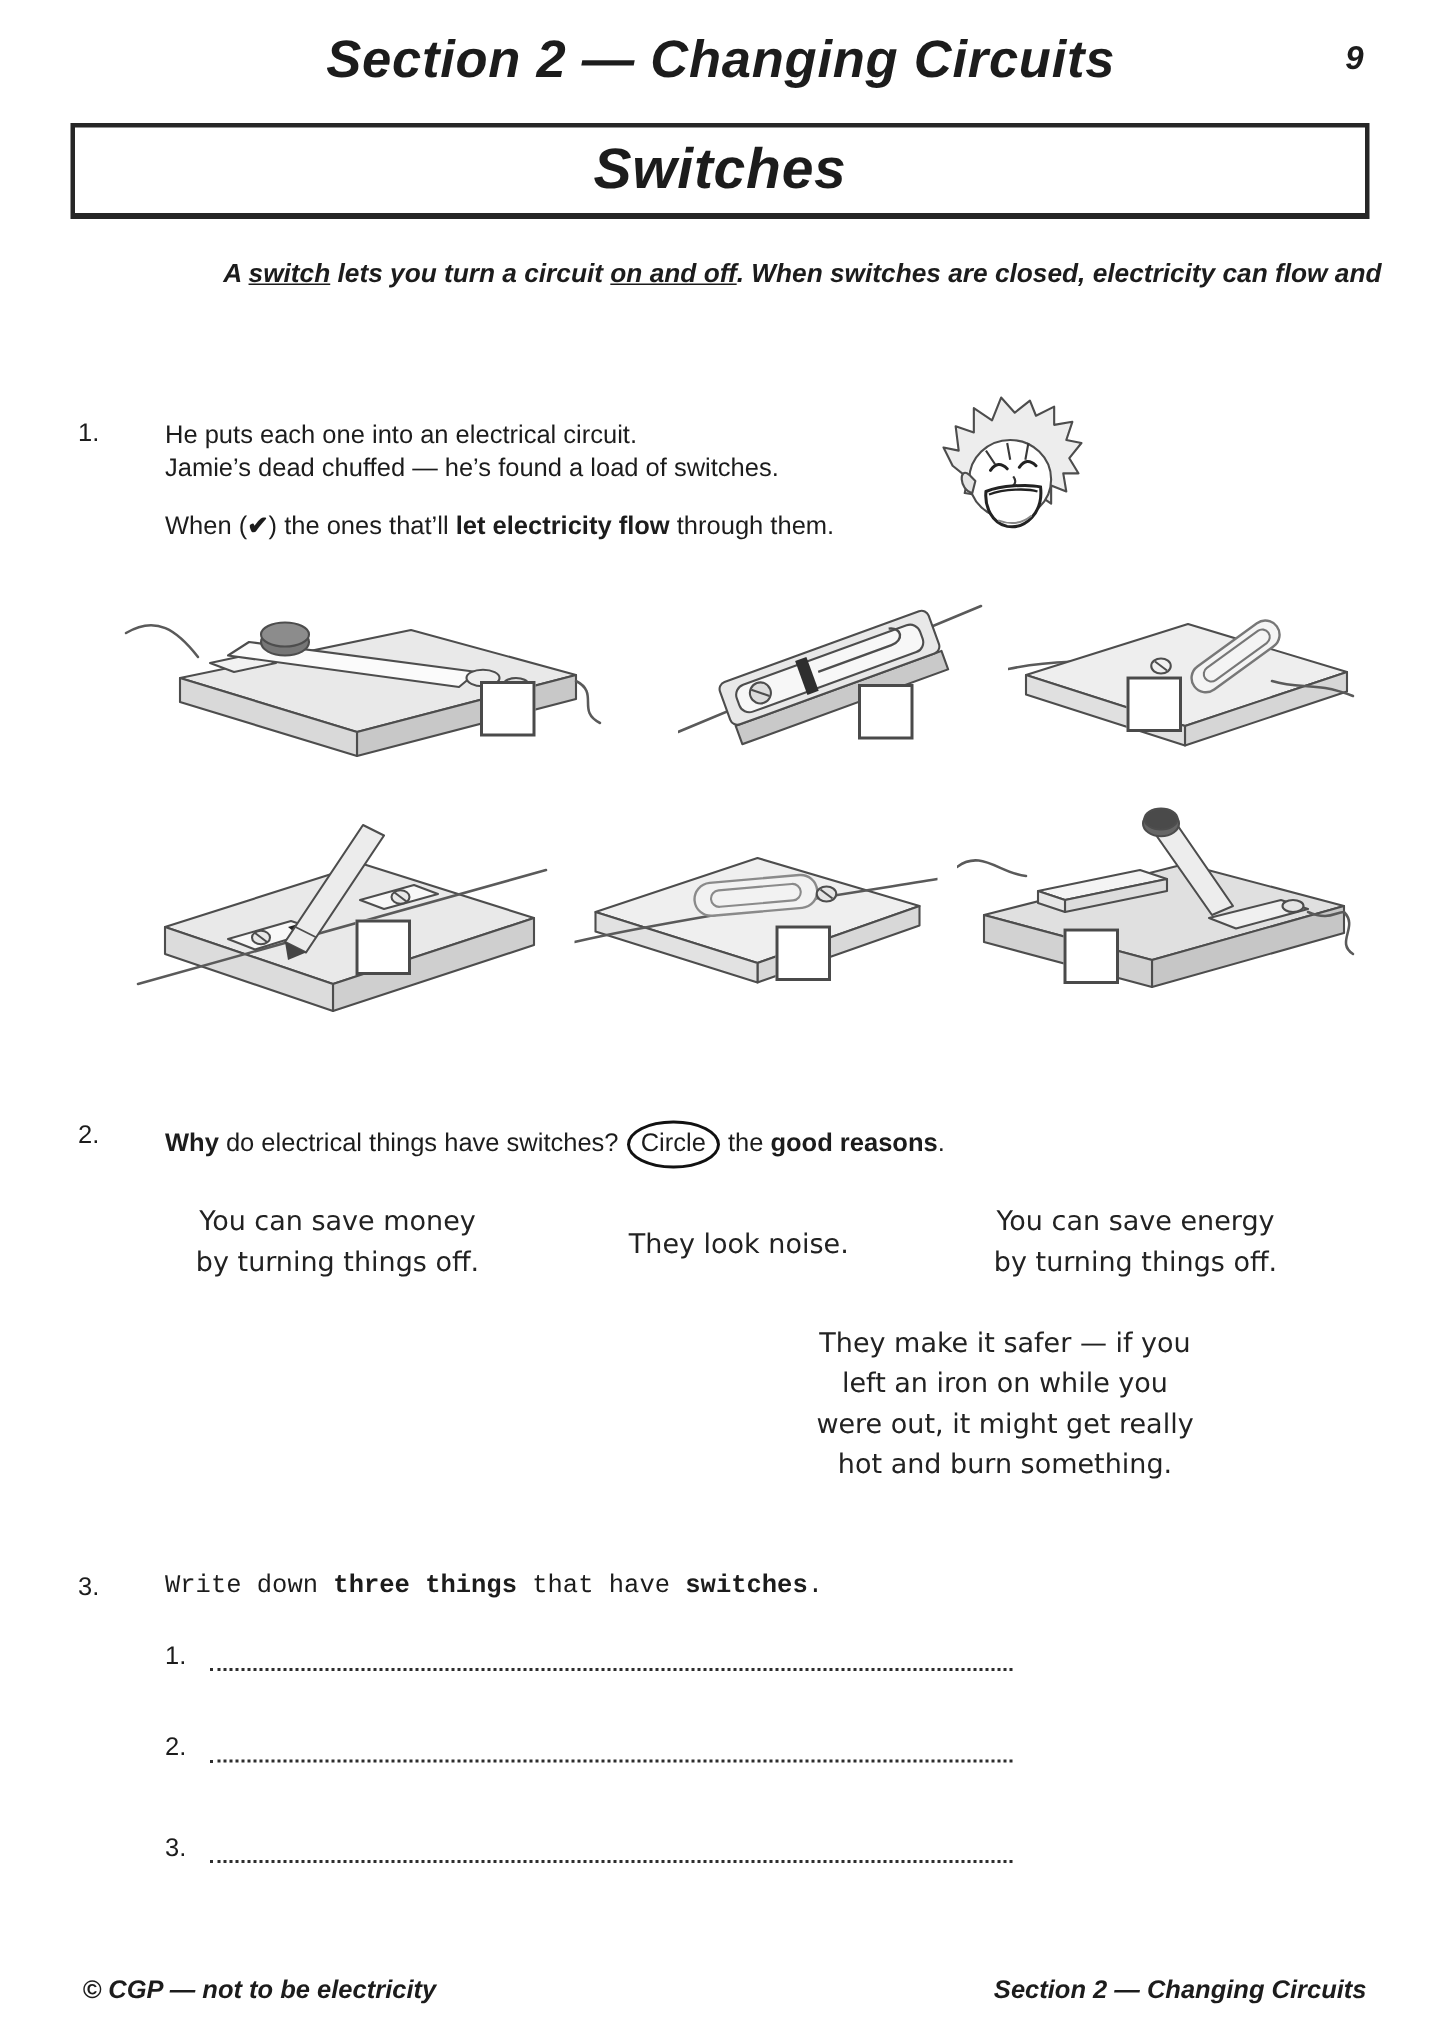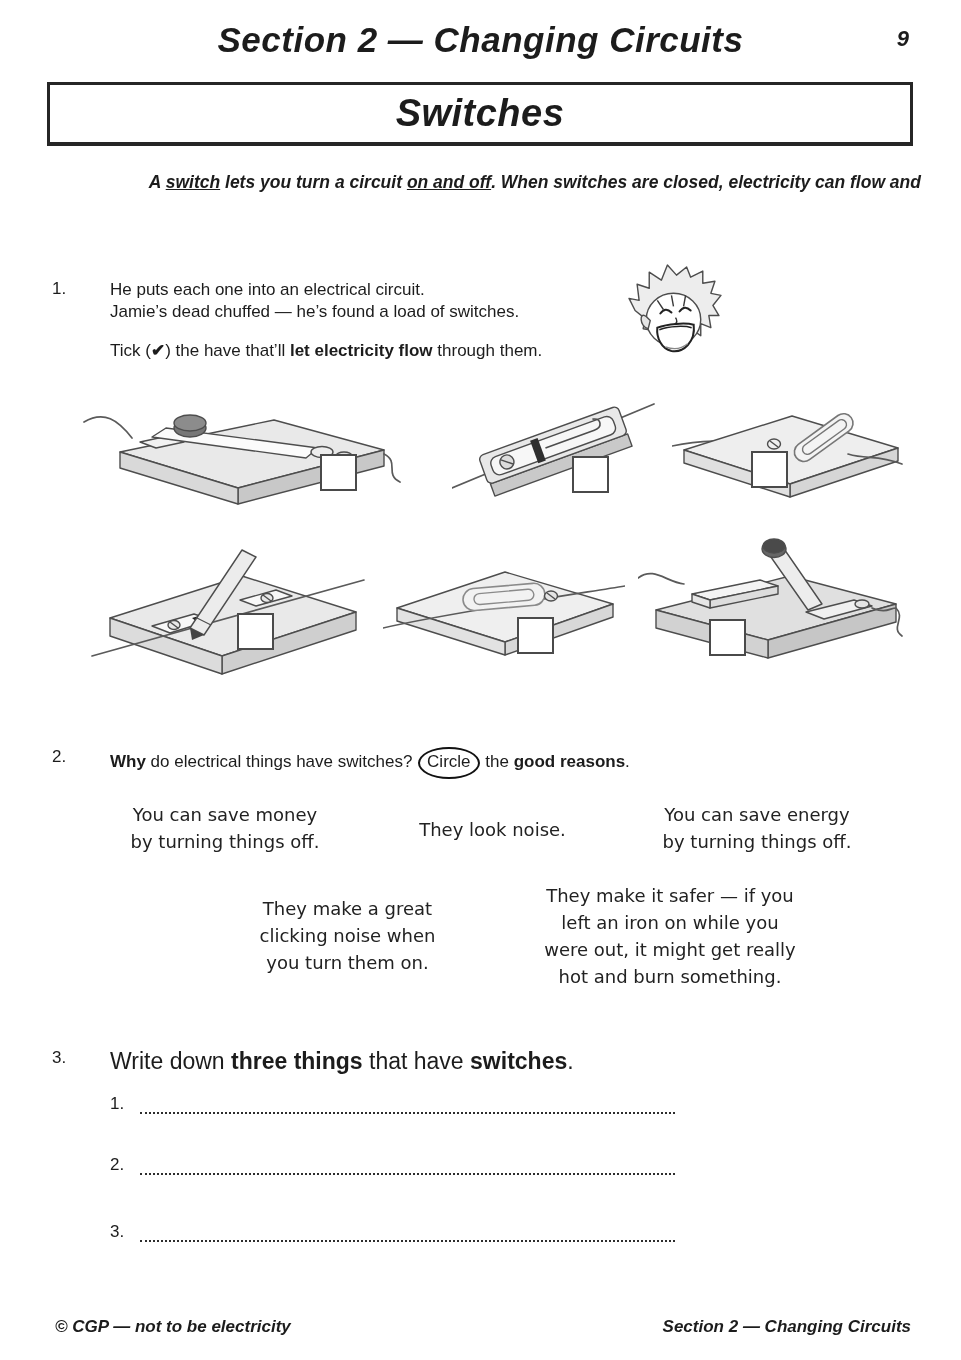--- a/index.html
+++ b/index.html
@@ -53,21 +53,21 @@
   .circle-word {
     display:inline-block; border:2.4px solid #111; border-radius:50%;
     padding:1px 7px 3px 7px; margin:0 1px;
   }
   .opt {
     position:absolute; text-align:center; white-space:pre-line;
     font-family:"DejaVu Sans", sans-serif; font-size:18px; line-height:27px;
     color:#222;
   }
   
-  .q3-text { position:absolute; left:110px; top:1048px; font-size:23px; }
+  .q3-text { position:absolute; left:110px; top:1048px; font-size:17px;font-family:Liberation Mono, monospace; }
   .ans-row { position:absolute; left:110px; height:22px; }
   .ans-row .lbl { position:absolute; left:0; top:0; font-size:17px; }
   .ans-line {
     position:absolute; left:30px; top:0; width:535px; height:20px;
     border-bottom:2.5px dotted #2d2d2d;
   }
   
   .footer-left {
     position:absolute; left:55px; top:1317px;
     font-size:17px; font-weight:bold; font-style:italic;
@@ -92,21 +92,21 @@
   </div>
 
   <div class="intro">
     <div><span>A </span><span class="u">switch</span><span> lets you turn a circuit </span><span class="u">on and off</span><span>.  When switches are closed, electricity can flow and</span></div>
   </div>
 
   <div class="qnum" style="top:279px;">1.</div>
   <div class="q1-text">
     <div>He puts each one into an electrical circuit.</div>
     <div>Jamie’s dead chuffed — he’s found a load of switches.</div>
-    <div class="q1-tick"><span>Tick (</span><span class="b">✔</span><span>) the have that’ll </span><span class="b">let electricity flow</span><span> through them.</span></div>
+    <div class="q1-tick"><span>When (</span><span class="b">✔</span><span>) the ones that’ll </span><span class="b">let electricity flow</span><span> through them.</span></div>
   </div>
 
   <div class="boy">
     <svg viewBox="0 0 95 102">
       <path class="sh" fill="#ededed" d="M8,48 L2,36 L12,38 L10,22 L22,26 L22,10 L34,18 L40,3 L49,13 L59,5 L63,15 L75,9 L75,21 L87,19 L83,31 L93,33 L85,43 L91,53 L81,53 L83,65 L73,61 L73,73 L63,66 L58,76 L50,66 L28,68 L16,66 L18,56 Z"></path>
       <ellipse class="sh" cx="46" cy="57" rx="27" ry="26" fill="#ffffff"></ellipse>
       <path class="sh" fill="#e4e4e4" d="M19,54 C12,48 12,64 21,66 L23,58 Z"></path>
       <path d="M30,38 L36,47 M44,33 L46,44 M58,33 L56,44" stroke="#3a3a3a" stroke-width="1.4" fill="none"></path>
       <path d="M33,51 q5,-7 11,-1 M52,49 q5,-7 11,-1" stroke="#222" stroke-width="2" fill="none" stroke-linecap="round"></path>
       <path d="M48,55 q3,4 -1,7" stroke="#333" stroke-width="1.4" fill="none"></path>
@@ -223,23 +223,20 @@
   <div class="cb" style="left:709px; top:619px;"></div>
 
   <div class="qnum" style="top:747px;">2.</div>
   <div class="q2-text"><span class="b">Why</span><span> do electrical things have switches? </span><span class="circle-word">Circle</span><span> the </span><span class="b">good reasons</span><span>.</span></div>
 
   <div class="opt" style="left:110px; top:801px; width:230px;">You can save money
 by turning things off.</div>
   <div class="opt" style="left:395px; top:816px; width:195px;">They look noise.</div>
   <div class="opt" style="left:642px; top:801px; width:230px;">You can save energy
 by turning things off.</div>
-  <div class="opt" style="left:235px; top:895px; width:225px;">They make a great
-clicking noise when
-you turn them on.</div>
   <div class="opt" style="left:525px; top:882px; width:290px;">They make it safer — if you
 left an iron on while you
 were out, it might get really
 hot and burn something.</div>
 
   <div class="qnum" style="top:1048px;">3.</div>
   <div class="q3-text"><span>Write down </span><span class="b">three things</span><span> that have </span><span class="b">switches</span><span>.</span></div>
 
   <div class="ans-row" style="top:1094px;">
     <span class="lbl">1.</span>

